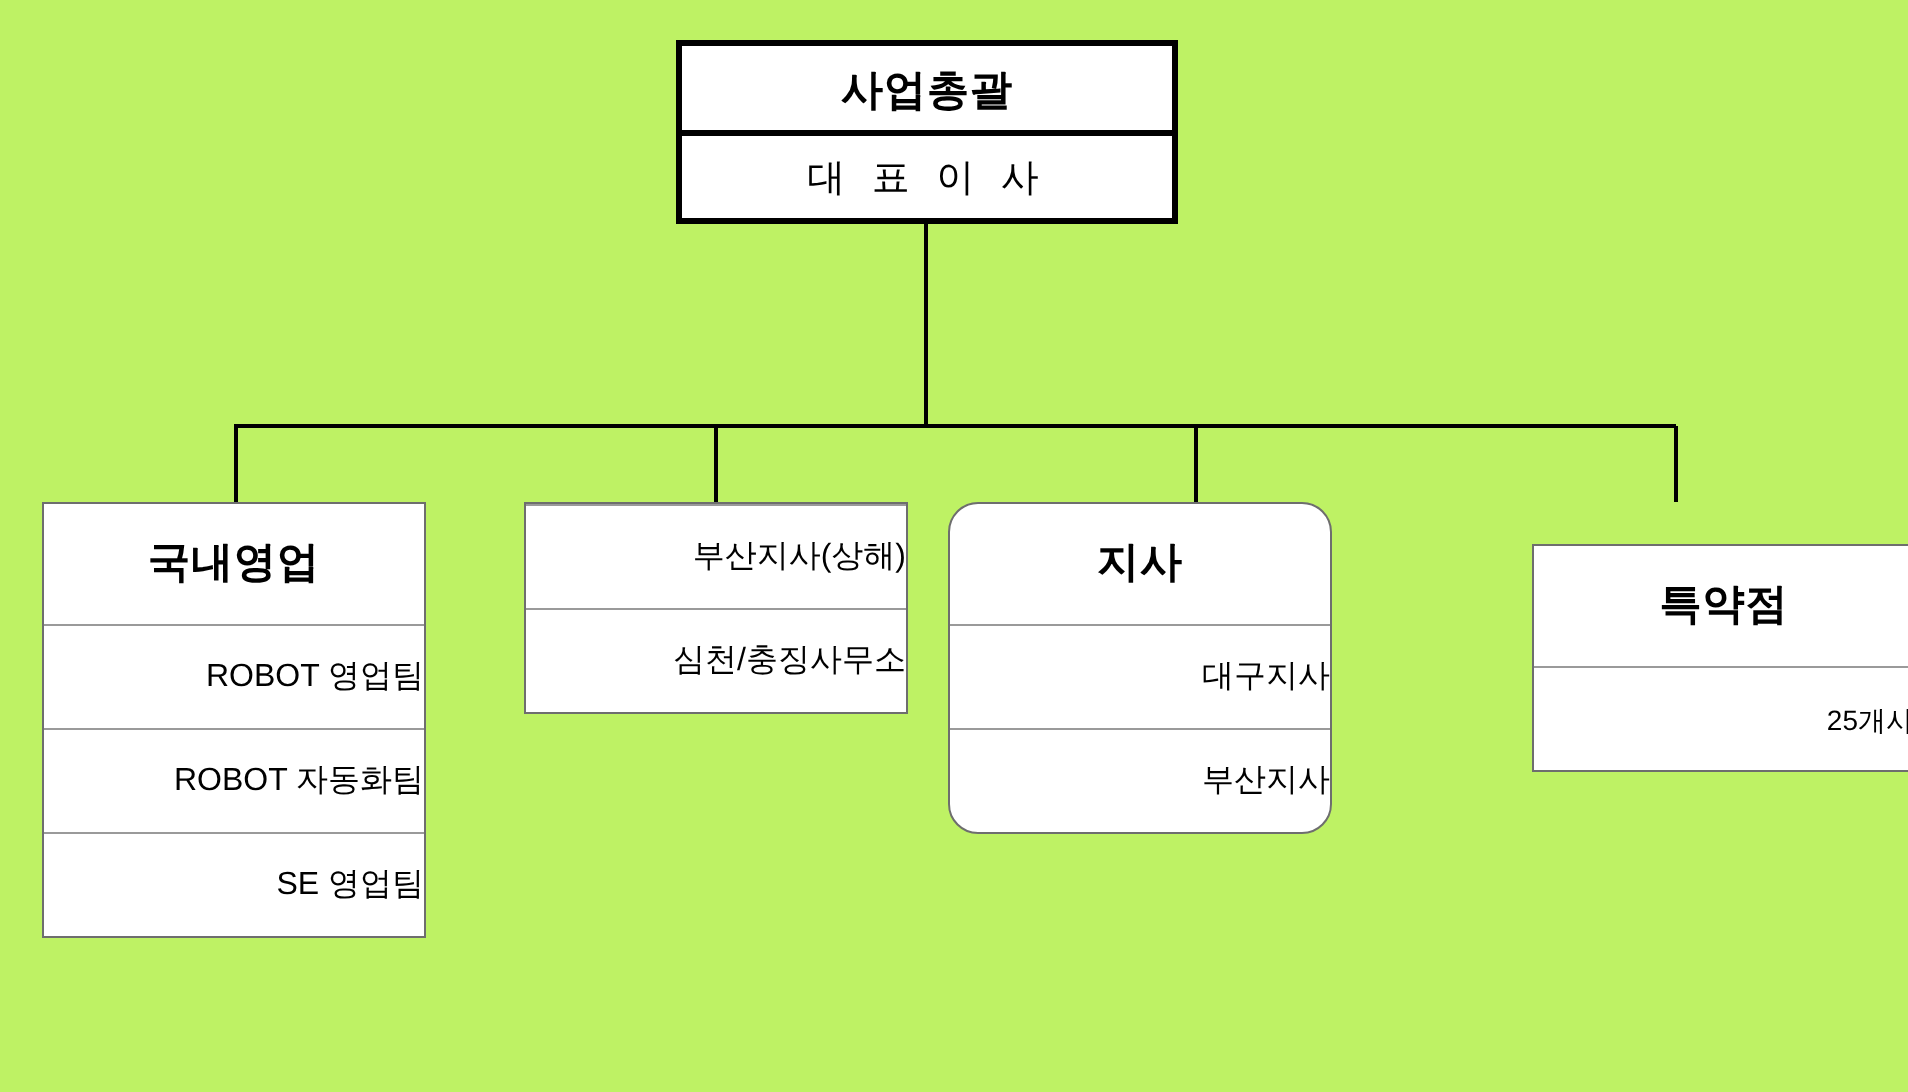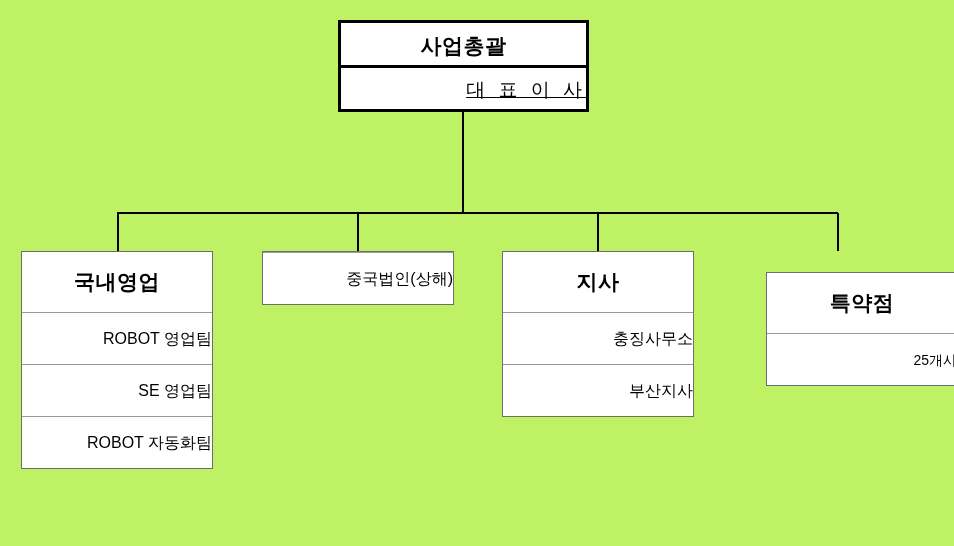--- a/index.html
+++ b/index.html
@@ -36,25 +36,24 @@
     text-align: center;
     font-size: 21px;
     font-weight: bold;
     letter-spacing: 0.5px;
     border-bottom: 3px solid #000000;
     box-sizing: border-box;
   }
   .root-sub {
     height: 44px;
     line-height: 44px;
-    text-align: right;
+    text-align: center;
     font-size: 19px;
     letter-spacing: 4px;
     box-sizing: border-box;
-    text-decoration: underline;
   }
 
   
   .conn {
     position: absolute;
     background: #000000;
   }
   .conn-v-root {
     left: 462px;
     top: 112px;
@@ -98,21 +97,21 @@
     font-size: 16px;
     border-top: 1px solid #9a9a9a;
     box-sizing: border-box;
   }
   .dept-item.small {
     font-size: 14px;
   }
 
   #dept-0 { left: 21px; }
   #dept-1 { left: 262px; }
-  #dept-2 { left: 502px; }
+  #dept-2 { left: 474px; border-radius: 15px; }
   #dept-3 { left: 766px; margin-top: 21px; }
 </style>
 </head>
 <body>
 
 <div id="org-chart">
 
   <div class="root-box">
     <div class="root-title">사업총괄</div>
     <div class="root-sub">대 표 이 사</div>
@@ -121,31 +120,32 @@
   <div class="conn conn-v-root"></div>
   <div class="conn conn-h-bus"></div>
   <div class="conn conn-drop" style="left:117px;"></div>
   <div class="conn conn-drop" style="left:357px;"></div>
   <div class="conn conn-drop" style="left:597px;"></div>
   <div class="conn conn-drop" style="left:837px;"></div>
 
   <div class="dept" id="dept-0">
     <div class="dept-head">국내영업</div>
     <div class="dept-item">ROBOT 영업팀</div>
+    <div class="dept-item">ROBOT 자동화팀</div>
     <div class="dept-item">SE 영업팀</div>
-    <div class="dept-item">ROBOT 자동화팀</div>
   </div>
 
   <div class="dept" id="dept-1">
-    <div class="dept-item">중국법인(상해)</div>
+    <div class="dept-item">부산지사(상해)</div>
+    <div class="dept-item">심천/충징사무소</div>
   </div>
 
   <div class="dept" id="dept-2">
     <div class="dept-head">지사</div>
-    <div class="dept-item">충징사무소</div>
+    <div class="dept-item">대구지사</div>
     <div class="dept-item">부산지사</div>
   </div>
 
   <div class="dept" id="dept-3">
     <div class="dept-head">특약점</div>
     <div class="dept-item small">25개사</div>
   </div>
 
 </div>
 

